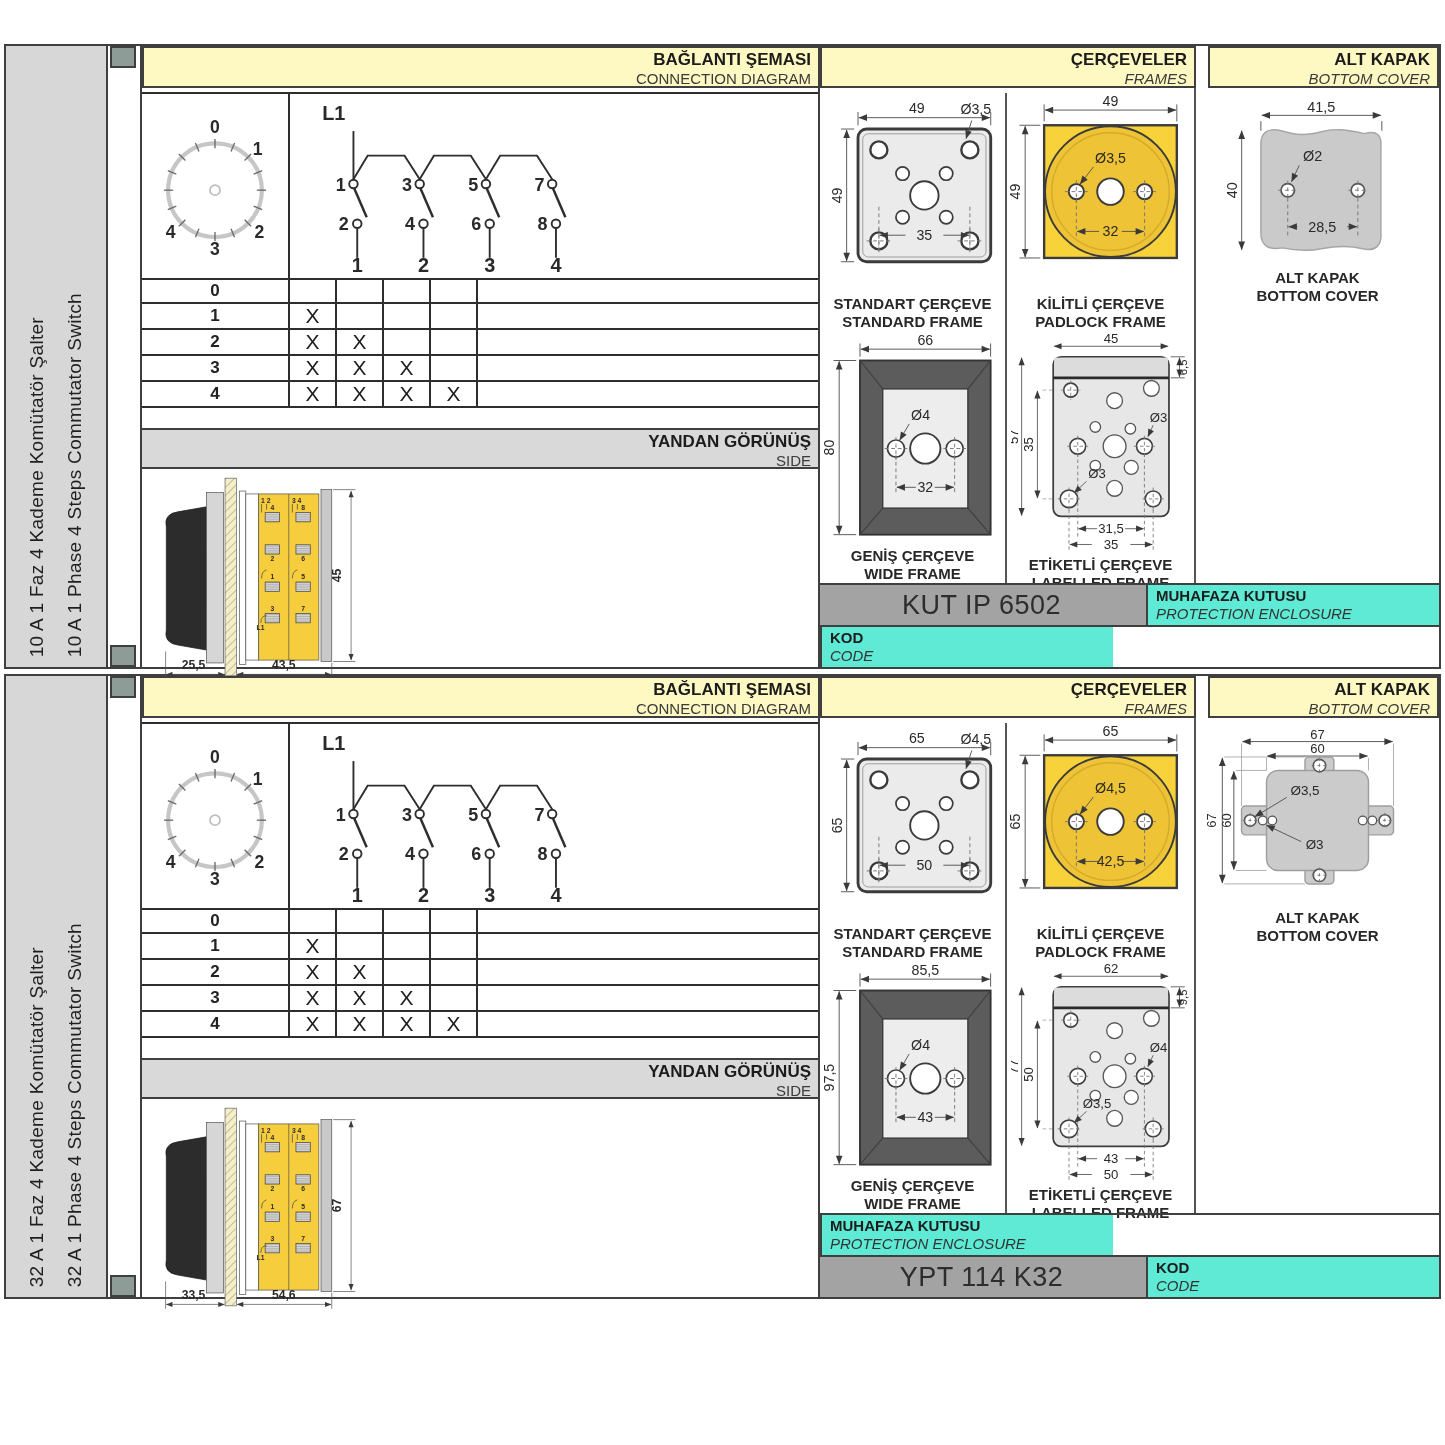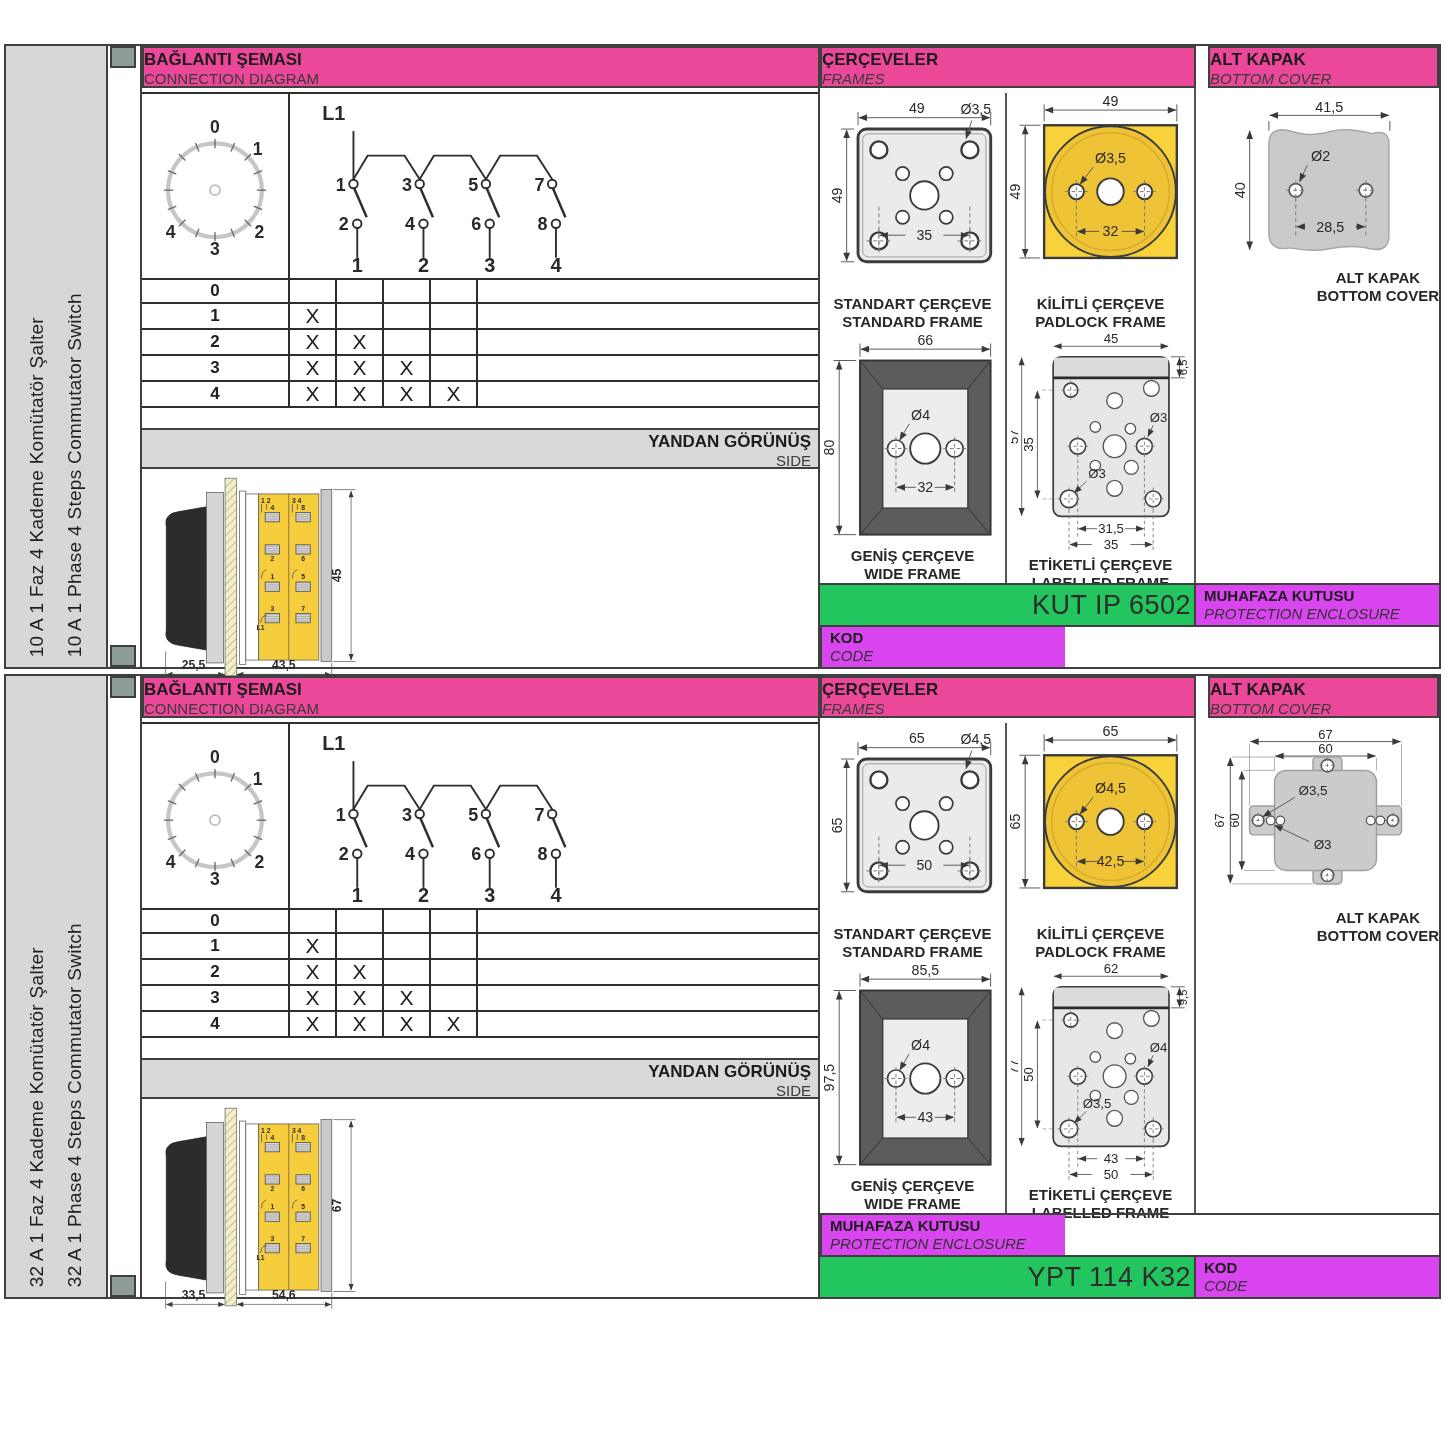--- a/index.html
+++ b/index.html
@@ -6,21 +6,21 @@
   body{width:1445px;height:1445px;font-family:"Liberation Sans",sans-serif;color:#222;overflow:hidden}
   #page{padding-top:44px}
   .section{box-sizing:border-box;margin:0 4px 5px 4px;width:1437px;height:625px;border:2px solid #3f3f3f;display:flex;background:#fff}
   .sidebar{width:102px;background:#d7d7d7;border-right:2px solid #3f3f3f;box-sizing:border-box;display:flex;justify-content:center;align-items:flex-end;gap:16px;padding-bottom:10px}
   .vlabel{writing-mode:vertical-rl;transform:rotate(180deg);font-size:19px;color:#1f1f1f;white-space:nowrap;letter-spacing:.3px}
   .gutter{width:32px;position:relative;background:#fff}
   .gsq{position:absolute;left:2px;width:26px;height:22px;background:#8d9c97;border:2px solid #3f3f3f;box-sizing:border-box}
   .gsq-top{top:0}.gsq-bottom{bottom:0}
   .content{flex:1;display:flex;flex-direction:column;border-left:2px solid #3f3f3f;box-sizing:border-box}
   .content-head{display:flex;height:42px;flex:none}
-  .head-cell{background:#ec4899;border:2px solid #3f3f3f;box-sizing:border-box;padding:2px 7px 0 0;line-height:1.18}
+  .head-cell{background:#fef9c3;border:2px solid #3f3f3f;box-sizing:border-box;text-align:right;padding:2px 7px 0 0;line-height:1.18}
   .head-connection{width:678px}
   .head-frames{width:376px}
   .head-gap{width:12px;background:#fff;border-top:none}
   .head-cover{flex:1}
   .h-tr{font-weight:bold;font-size:17px;color:#1c1c1c}
   .h-en{font-size:15px;color:#3a3a3a}
   .h-en.it{font-style:italic}
   .content-body{flex:1;display:flex;min-height:0}
   .col-connection{width:678px;flex:none;border-right:2px solid #3f3f3f;box-sizing:border-box;display:flex;flex-direction:column}
   .diagram-box{margin-top:4px;height:184px;flex:none;border-top:2px solid #2e2e2e;display:flex}
@@ -32,26 +32,26 @@
   .t-mk{width:45px;border-left:2px solid #2e2e2e;border-right:2px solid #2e2e2e;font-size:21px;font-weight:500;color:#1d1d1d}
   .table-spacer{height:20px;flex:none}
   .side-head{height:41px;flex:none;background:#d9d9d9;border-top:2px solid #3f3f3f;border-bottom:2px solid #3f3f3f;text-align:right;padding:2px 7px 4px 0;box-sizing:border-box;line-height:1.18}
   .side-view{flex:1;padding:2px 0 0 10px}
   .col-right{flex:1;display:flex;flex-direction:column;min-width:0}
   .fc-row{flex:1;display:flex;min-height:0}
   .col-frames{width:376px;flex:none;border-right:2px solid #555;box-sizing:border-box;display:grid;grid-template-columns:1fr 1fr;padding-top:5px;align-content:start}
   .frame-cell{display:flex;flex-direction:column;align-items:center}
   .frame-cell.leftcol{border-right:2px solid #555}
   .fcap{text-align:center;font-weight:bold;font-size:15px;line-height:1.18;color:#282828;margin-top:1px;padding-bottom:4px}
-  .col-cover{flex:1;display:flex;flex-direction:column;align-items:flex-end;padding-top:12px}
+  .col-cover{flex:1;display:flex;flex-direction:column;align-items:center;padding-top:12px}
   .codes{border-top:2px solid #3f3f3f;flex:none}
   .code-row{height:40px;display:flex}
   .code-row + .code-row{border-top:2px solid #3f3f3f}
-  .code-value{flex:1;background:#22c55e;text-align:right;font-size:27px;color:#2d2d2d;line-height:40px;padding-right:3px;letter-spacing:.5px}
-  .code-label{width:245px;flex:none;box-sizing:border-box;background:#d946ef;border-left:2px solid #3f3f3f;padding:2px 6px 0 8px;line-height:1.2}
+  .code-value{flex:1;background:#a3a3a3;text-align:center;font-size:27px;color:#2d2d2d;line-height:40px;padding-right:3px;letter-spacing:.5px}
+  .code-label{width:293px;flex:none;box-sizing:border-box;background:#5eead4;border-left:2px solid #3f3f3f;padding:2px 6px 0 8px;line-height:1.2}
   .cl-tr{font-weight:bold;font-size:15px;color:#1c1c1c}
   .cl-en{font-style:italic;font-size:15px;color:#333}
   svg{font-family:"Liberation Sans",sans-serif;display:block}
   svg text{fill:#2a2a2a}
 </style>
 </head>
 <body>
 
 <svg width="0" height="0" style="position:absolute" aria-hidden="true">
   <defs>

